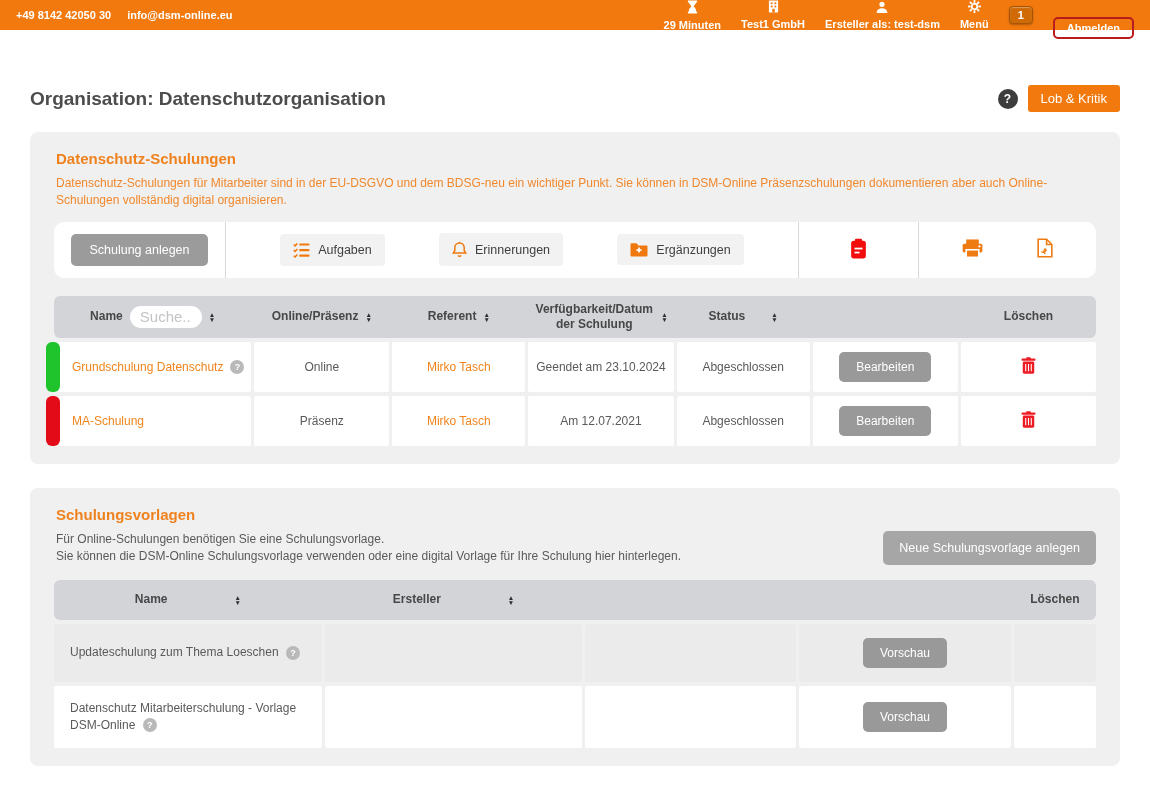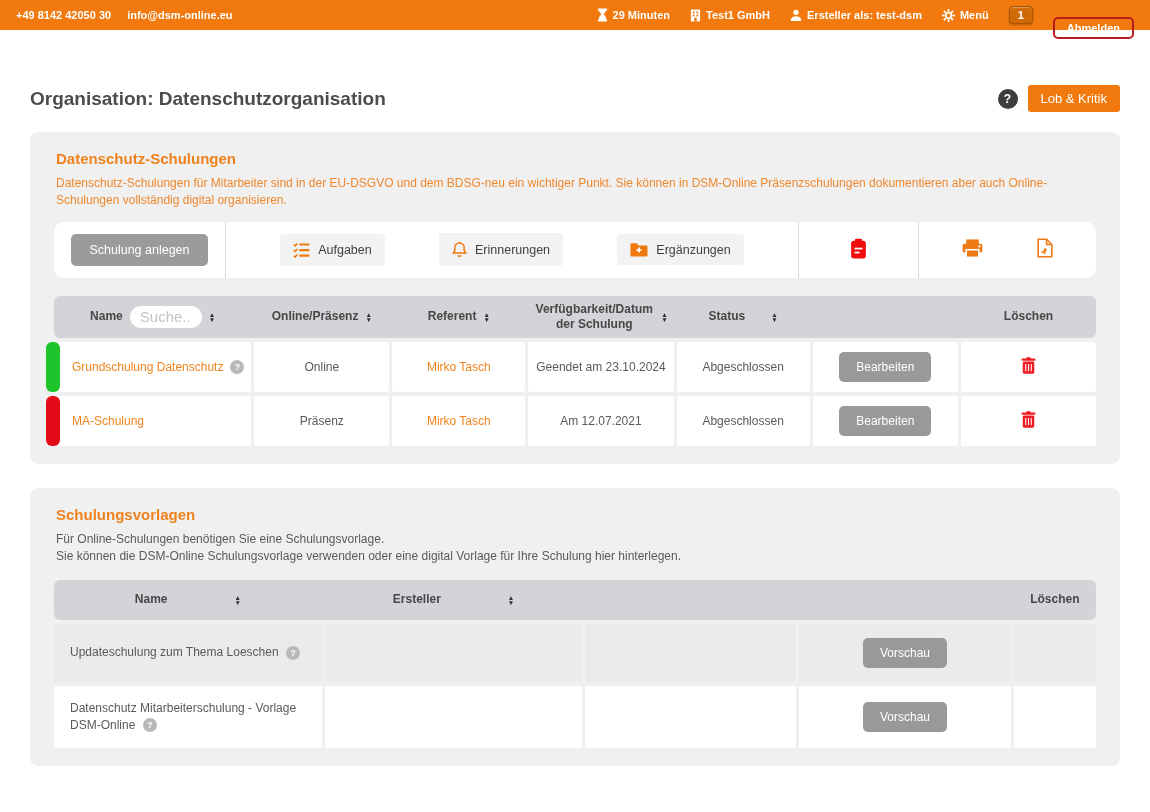--- a/index.html
+++ b/index.html
@@ -4,21 +4,21 @@
 <style>
   * { box-sizing: border-box; margin: 0; padding: 0; }
   html,body { width: 1150px; height: 812px; background: #fff;
     font-family: "Liberation Sans", sans-serif; color: #4b4b4b; }
 
   
   .topbar { height: 30px; background: #f1790e; display: flex; align-items: center;
     padding: 0 16px; color: #fff; font-size: 11px; font-weight: bold; }
   .topbar-left { display: flex; gap: 16px; align-items: center; }
   .topbar-right { margin-left: auto; display: flex; gap: 20px; align-items: center; }
-  .tb-item { display: flex; align-items: center; gap: 5px; cursor: pointer; }
+  .tb-item { display: flex; align-items: center; gap: 5px; cursor: pointer; flex-direction: column; }
   .menu-badge { background: #cf6a06; border: 1px solid #a85402; border-radius: 4px;
     padding: 2px 8px; box-shadow: inset 0 1px 1px rgba(255,255,255,.35), 0 1px 2px rgba(0,0,0,.25); }
   .logout-btn { background: transparent; border: 2px solid #b91c1c; border-radius: 5px;
     color: #fff; font-weight: bold; font-size: 11px; padding: 3px 12px; cursor: pointer;
     font-family: "Liberation Sans", sans-serif; margin-top: 26px; }
 
   
   .main { padding: 0 30px; }
   .title-row { margin-top: 55px; display: flex; align-items: center; justify-content: space-between; }
   .page-title { font-size: 19px; font-weight: bold; color: #4c4c4c; }
@@ -315,20 +315,21 @@
     </div>
   </section>
 
   <section class="card" style="margin-top:24px">
     <h2 class="section-title">Schulungsvorlagen</h2>
     <div class="vorl-head">
       <p class="section-desc" style="color:#5a5a5a">
         <span>Für Online-Schulungen benötigen Sie eine Schulungsvorlage.</span><br>
         <span>Sie können die DSM-Online Schulungsvorlage verwenden oder eine digital Vorlage für Ihre Schulung hier hinterlegen.</span>
       </p>
+      <button class="btn-create-template">Neue Schulungsvorlage anlegen</button>
     </div>
 
     <div class="grid5 thead thead2">
       <div class="th">
         <span>Name</span>
         <span class="sort" style="margin-left:60px">
             <span>▲</span>
             <span>▼</span>
           </span>
       </div>

